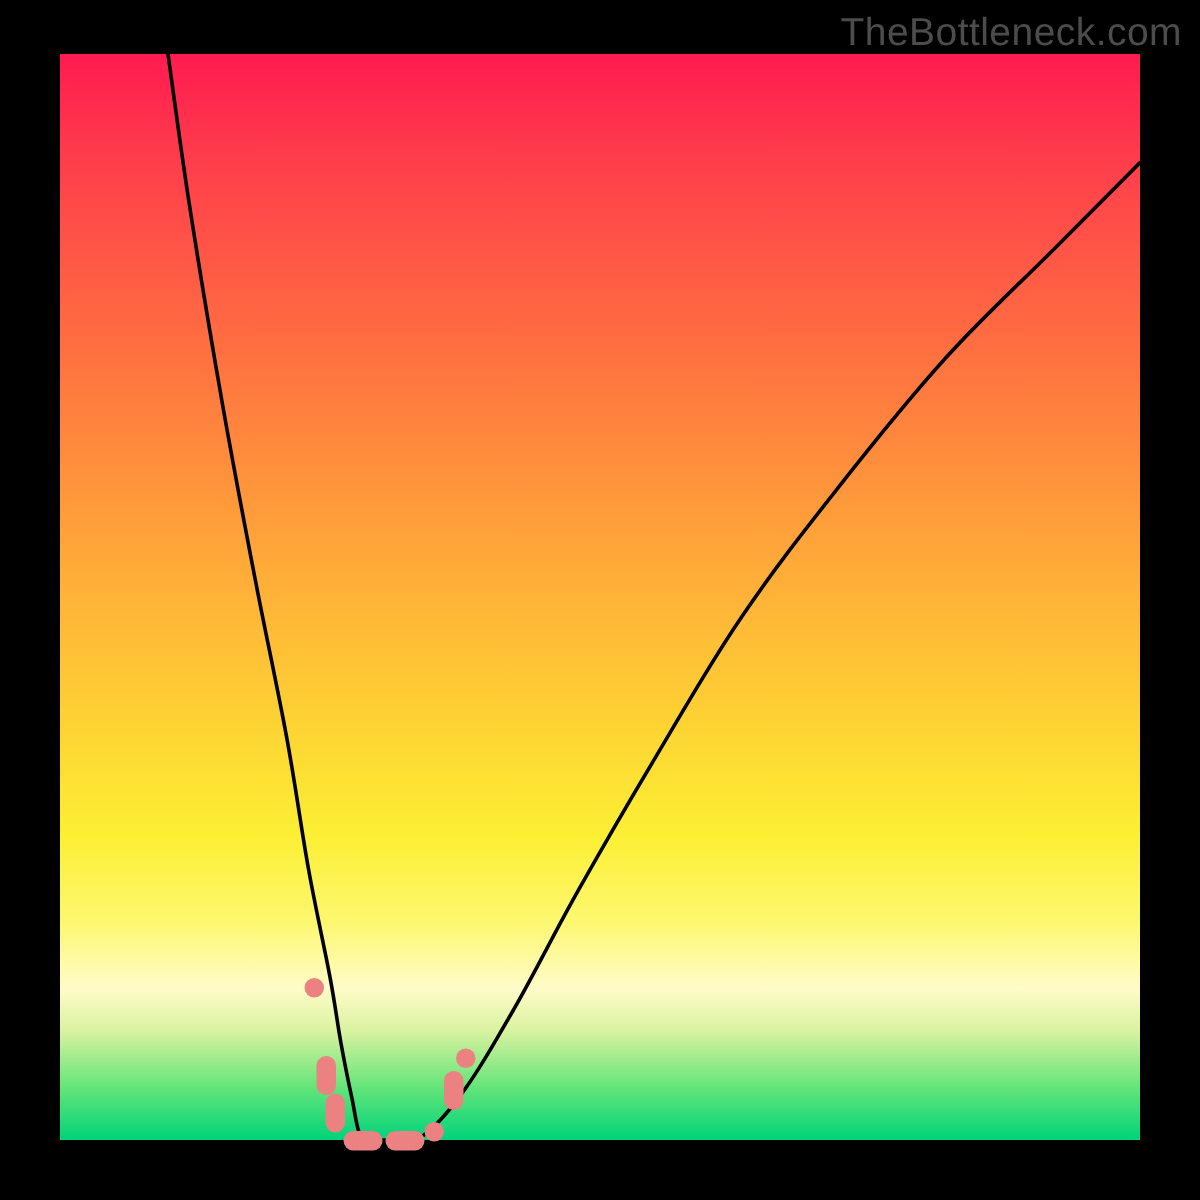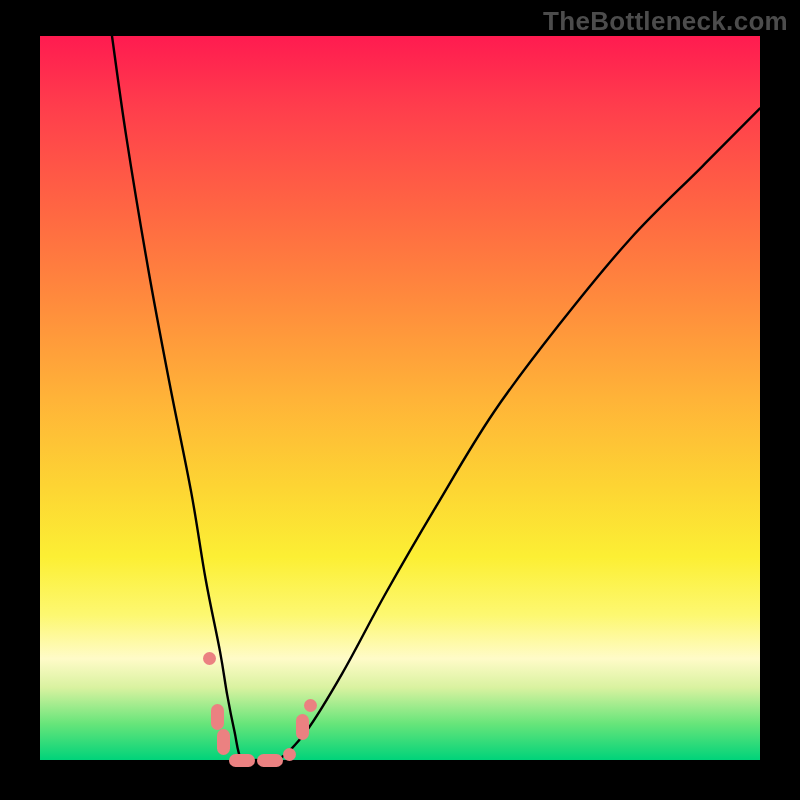--- a/index.html
+++ b/index.html
@@ -38,21 +38,21 @@
       #67e57a 95%,
       #00d37a 100%
     );
   }
   .watermark {
     position: absolute;
     top: 6px;
     right: 12px;
     color: #4c4c4c;
     font-size: 26px;
-    font-weight: 700;
+    font-weight: 400;
     letter-spacing: 0.3px;
   }
   svg.curve {
     position: absolute;
     left: 0;
     top: 0;
     width: 720px;
     height: 724px;
   }
   svg.curve path {

